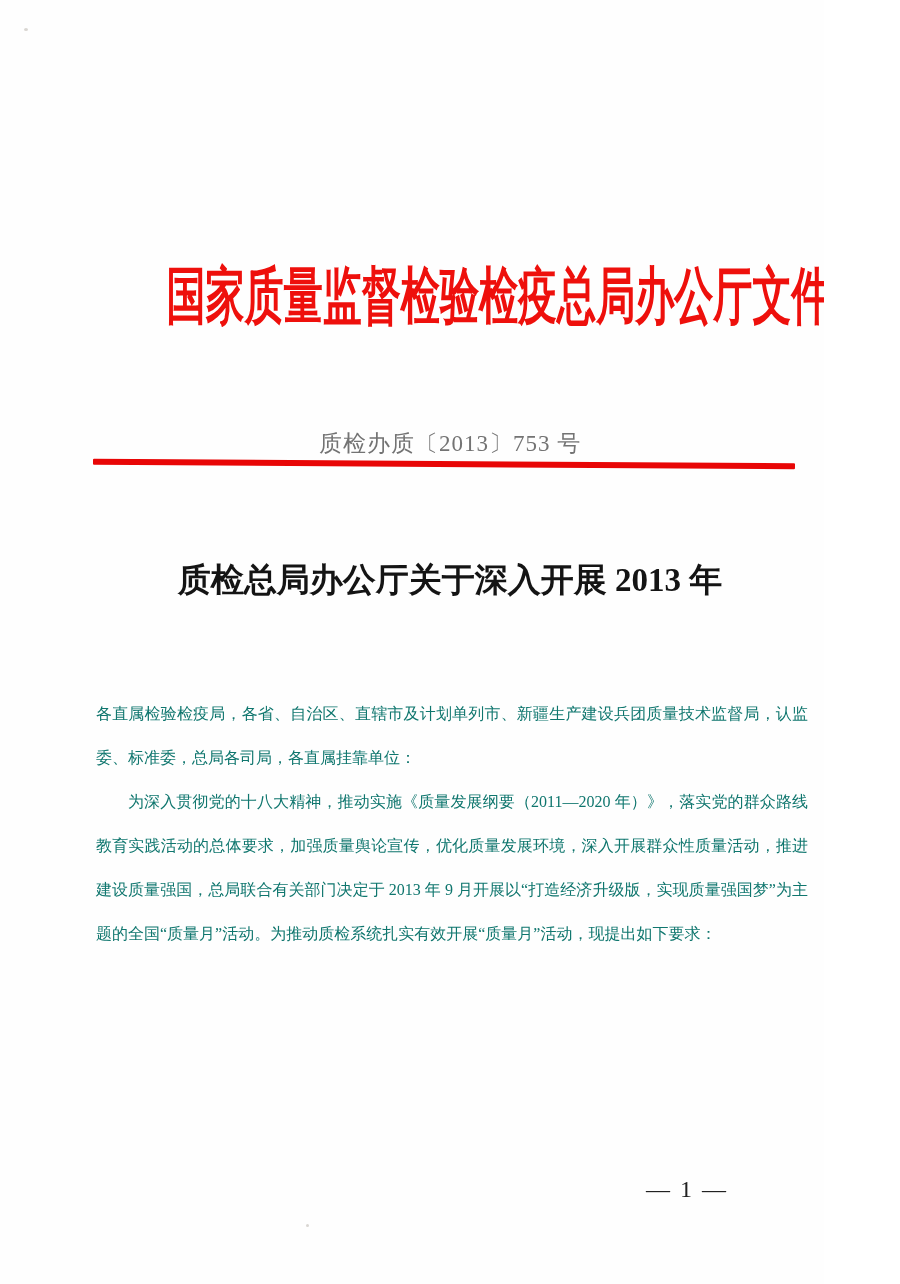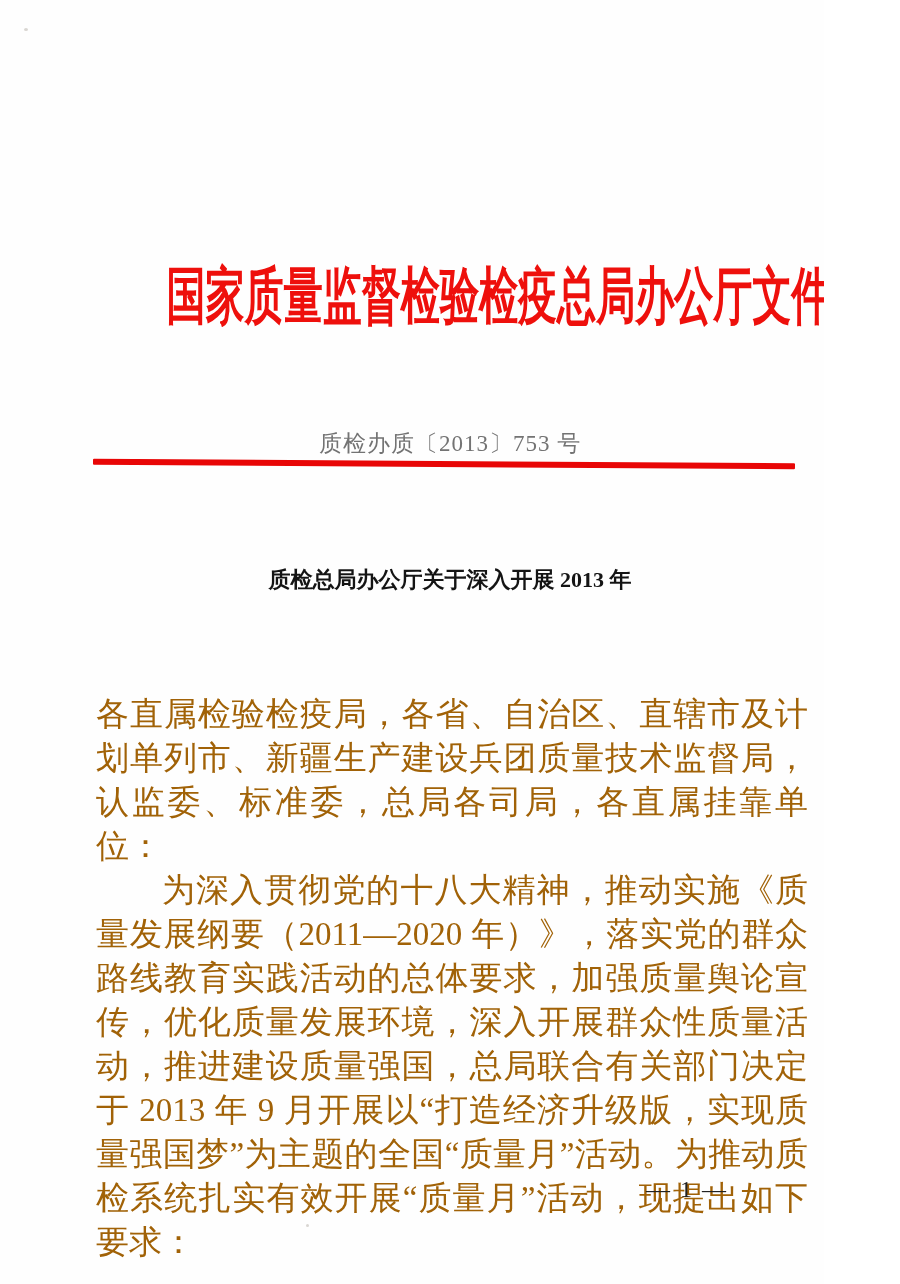--- a/index.html
+++ b/index.html
@@ -55,34 +55,34 @@
     border-radius: 1px;
   }
   
   .doc-title {
     position: absolute;
     top: 556px;
     left: 0;
     width: 900px;
     text-align: center;
     font-weight: bold;
-    font-size: 22px;
+    font-size: 33px;
     line-height: 48px;
     color: #141414;
   }
   
   .body-block {
     position: absolute;
     top: 692px;
     left: 96px;
     width: 712px;
-    font-size: 33px;
+    font-size: 16px;
     line-height: 44px;
     text-align: justify;
-    color: #a16207;
+    color: #0f766e;
   }
   .body-block p {
     margin: 0;
     padding: 0;
   }
   .body-block p.indented {
     text-indent: 2em;
   }
   
   .page-number {

